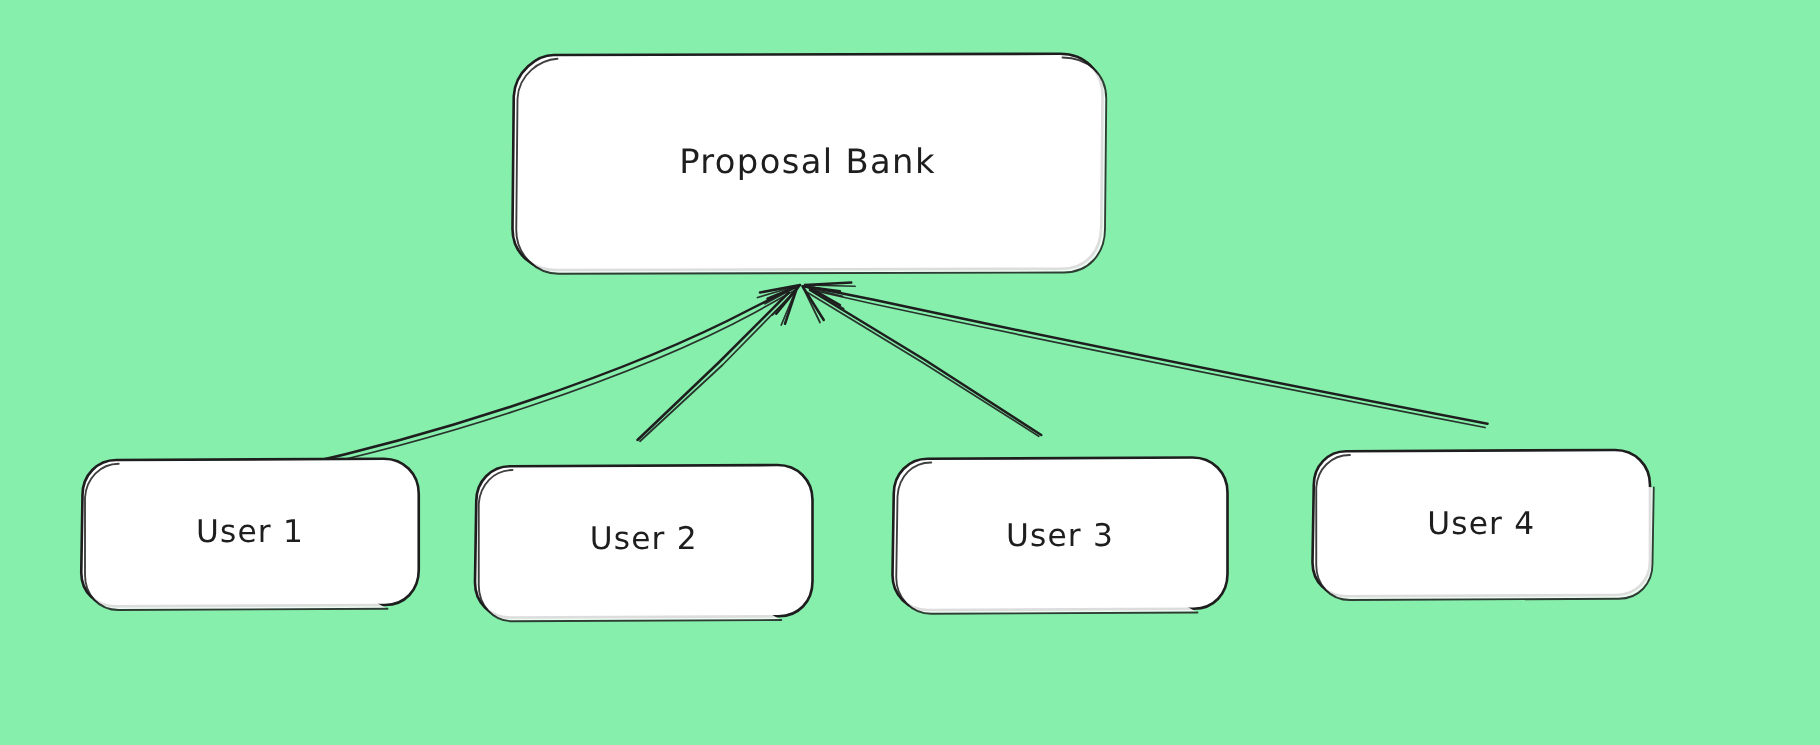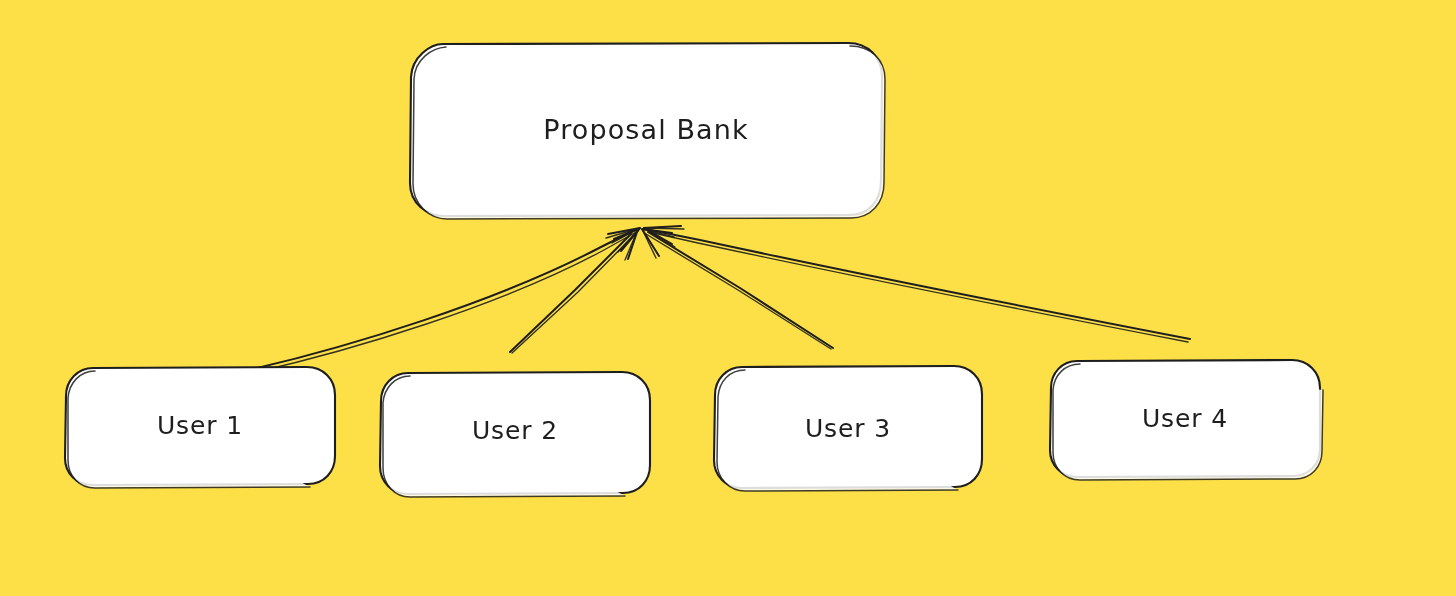--- a/index.html
+++ b/index.html
@@ -10,21 +10,21 @@
   body {
     width: 1456px;
     height: 596px;
     overflow: hidden;
     font-family: "DejaVu Sans", sans-serif;
   }
   #canvas {
     position: relative;
     width: 1456px;
     height: 596px;
-    background: #fde047;
+    background: #86efac;
     text-align: center;
   }
   svg.diagram {
     display: block;
     width: 1456px;
     height: 596px;
   }
   .node-shape {
     fill: #ffffff;
     stroke: #1e1e1e;

